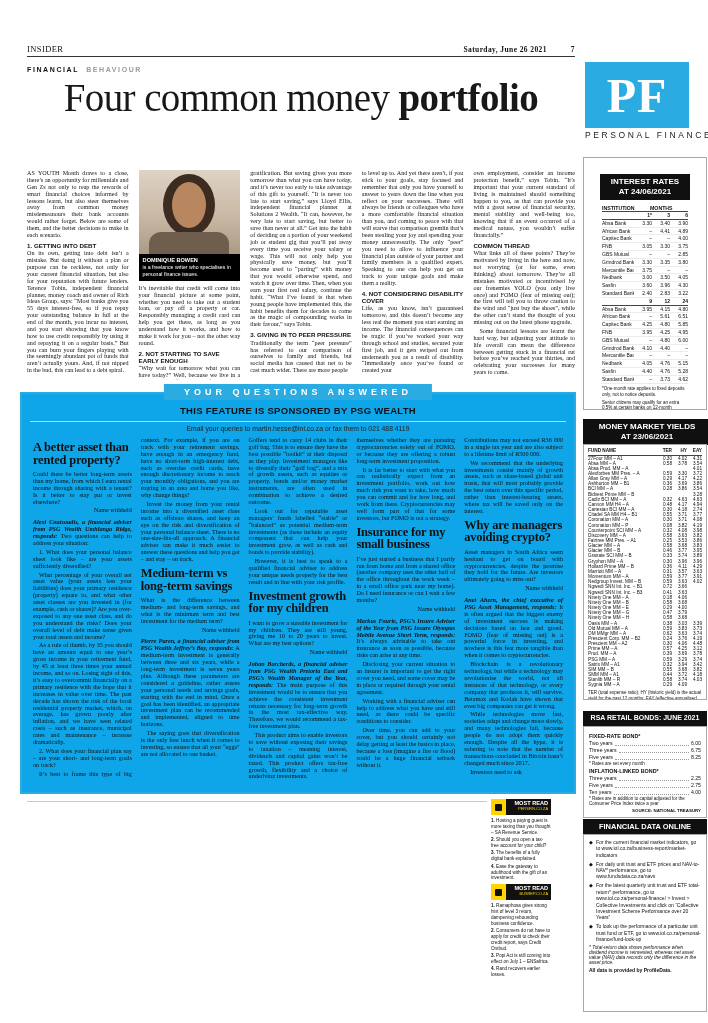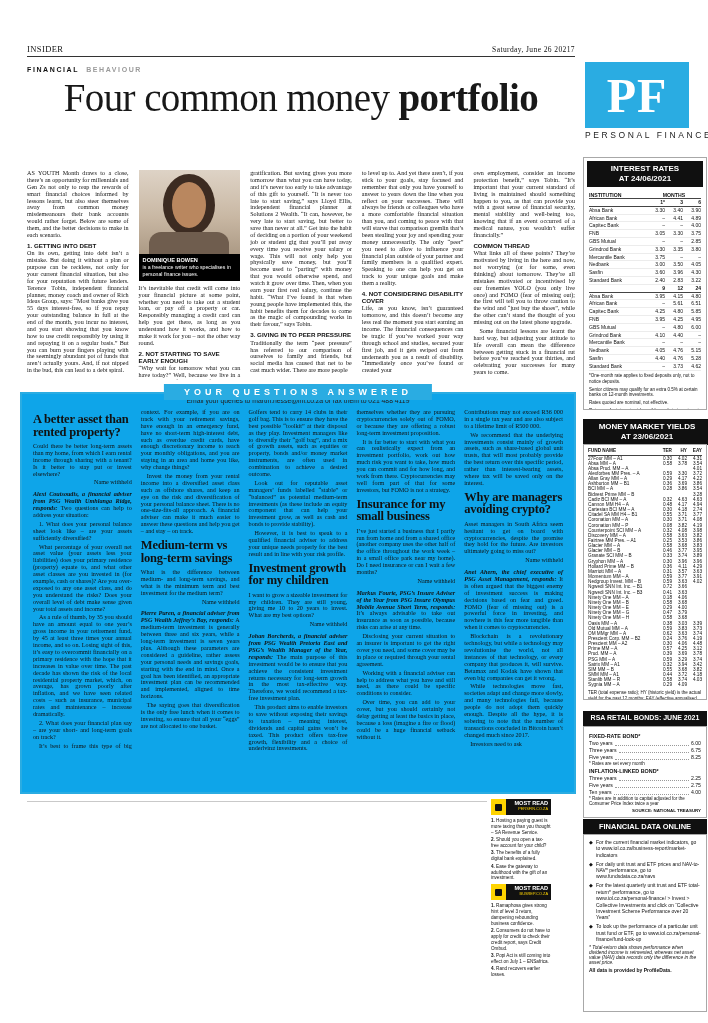--- a/index.html
+++ b/index.html
@@ -3,21 +3,21 @@
 <meta charset="utf-8">
 <style>
   html,body{margin:0;padding:0;background:#fff;}
   .page{position:relative;width:708px;height:1023px;background:#fff;overflow:hidden;
         font-family:"Liberation Serif",serif;color:#111;}
 
   
   .masthead{position:absolute;left:27px;top:44px;width:548px;border-bottom:1px solid #333;
             padding-bottom:2px;display:flex;justify-content:space-between;align-items:flex-end;
             font-size:8.5px;letter-spacing:.4px;}
-  .masthead .right{display:flex;gap:0;font-size:7.5px;}
+  .masthead .right{display:flex;gap:24px;font-size:7.5px;font-weight:bold;}
   .kicker{position:absolute;left:27px;top:66px;font-family:"Liberation Sans",sans-serif;
           font-size:7px;font-weight:bold;letter-spacing:1.6px;}
   .kicker .k2{color:#9a9a9a;margin-left:7px;}
 
   
   .headline{position:absolute;left:27px;top:78px;width:548px;text-align:center;
             font-size:39px;line-height:1.03;font-weight:400;letter-spacing:-.6px;color:#181818;}
   .headline b{font-weight:700;}
 
   
@@ -60,21 +60,21 @@
   .pf{position:absolute;left:585px;top:62px;width:104px;}
   .pf-sq{background:#2aace2;height:66px;display:flex;align-items:center;justify-content:center;
          color:#fff;font-family:"Liberation Serif",serif;font-weight:700;font-size:48px;letter-spacing:1px;text-align:right;}
   .pf-sub{font-family:"Liberation Sans",sans-serif;font-size:8.5px;letter-spacing:2.6px;color:#222;
           margin-top:2px;text-align:center;white-space:nowrap;}
 
   .blackbar{background:#101010;color:#fff;text-align:center;font-family:"Liberation Sans",sans-serif;
             font-weight:bold;font-size:8px;line-height:1.25;padding:3px 0;}
   .sb-box{border:1px solid #a8a8a8;background:#fff;box-sizing:border-box;font-family:"Liberation Sans",sans-serif;overflow:hidden;}
 
-  .ir{position:absolute;left:583px;top:157px;width:124px;height:253px;padding:3px;}
+  .ir{position:absolute;left:583px;top:157px;width:124px;height:253px;padding:16px;}
   .ir .inner{padding:2px 2px 0;}
   .ir-h1{display:flex;font-size:5.2px;font-weight:bold;border-bottom:1px solid #444;margin-top:3px;}
   .ir-h1 .n{flex:1.7;text-align:left;}
   .ir-h1 .mo{width:54px;text-align:center;}
   .r{display:flex;font-size:5px;line-height:6.8px;border-bottom:1px solid #ececec;}
   .r .n{flex:1.7;text-align:left;white-space:nowrap;overflow:hidden;}
   .r .v{width:18px;text-align:right;}
   .r.bold{font-weight:bold;border-bottom:1px solid #444;}
   .fn{font-size:4.5px;line-height:1.22;margin-top:2.5px;text-align:left;}
 
@@ -169,20 +169,21 @@
       <div class="col">
         <p class="ni">own employment, consider an income protection benefit,” says Tobin. “It’s important that your current standard of living is maintained should something happen to you, as that can provide you with a great sense of financial security, mental stability and well-being too, knowing that if an event occurred of a medical nature, you wouldn’t suffer financially.”</p>
         <h4>COMMON THREAD</h4>
         <p class="ni">What links all of these points? They’re motivated by living in the here and now, not worrying (or for some, even thinking) about tomorrow. They’re all mistakes motivated or incentivised by our frenemies YOLO (you only live once) and FOMO (fear of missing out); the first will tell you to throw caution to the wind and “just buy the shoes”, while the other can’t stand the thought of you missing out on the latest phone upgrade.</p>
         <p>Some financial lessons are learnt the hard way, but adjusting your attitude to life overall can mean the difference between getting stuck in a financial rut before you’ve reached your thirties, and celebrating your successes for many years to come.</p>
       </div>
     </div>
 
   <div class="qa-box">
     <div class="qa-ribbon">YOUR QUESTIONS ANSWERED</div>
+    <div class="qa-sponsor">THIS FEATURE IS SPONSORED BY PSG WEALTH</div>
     <div class="qa-email">Email your queries to martin.hesse@inl.co.za or fax them to 021 488 4119</div>
     <div class="qa-cols" id="qa-cols">
         <div class="qa-col">
           <h3>A better asset than rented property?</h3>
           <p class="ni">Could there be better long-term assets than my home, from which I earn rental income through sharing with a tenant? Is it better to stay put or invest elsewhere?</p>
           <p class="byline">Name withheld</p>
           <p class="ni"><span class="attr">Alexi Coutsoudis, a financial adviser from PSG Wealth Umhlanga Ridge, responds:</span> Two questions can help to address your situation:</p>
           <p>1. What does your personal balance sheet look like – are your assets sufficiently diversified?</p>
           <p>What percentage of your overall net asset value (your assets less your liabilities) does your primary residence (property) equate to, and what other asset classes are you invested in (for example, cash or shares)? Are you over-exposed to any one asset class, and do you understand the risks? Does your overall level of debt make sense given your total assets and income?</p>
           <p>As a rule of thumb, by 35 you should have an amount equal to one year’s gross income in your retirement fund, by 45 at least three times your annual income, and so on. Losing sight of this, it’s easy to overcommit financially on a primary residence with the hope that it increases in value over time. The past decade has shown the risk of the local residential property market, which, on average, has grown poorly after inflation, and we have seen related costs – such as insurance, municipal rates and maintenance – increase dramatically.</p>

